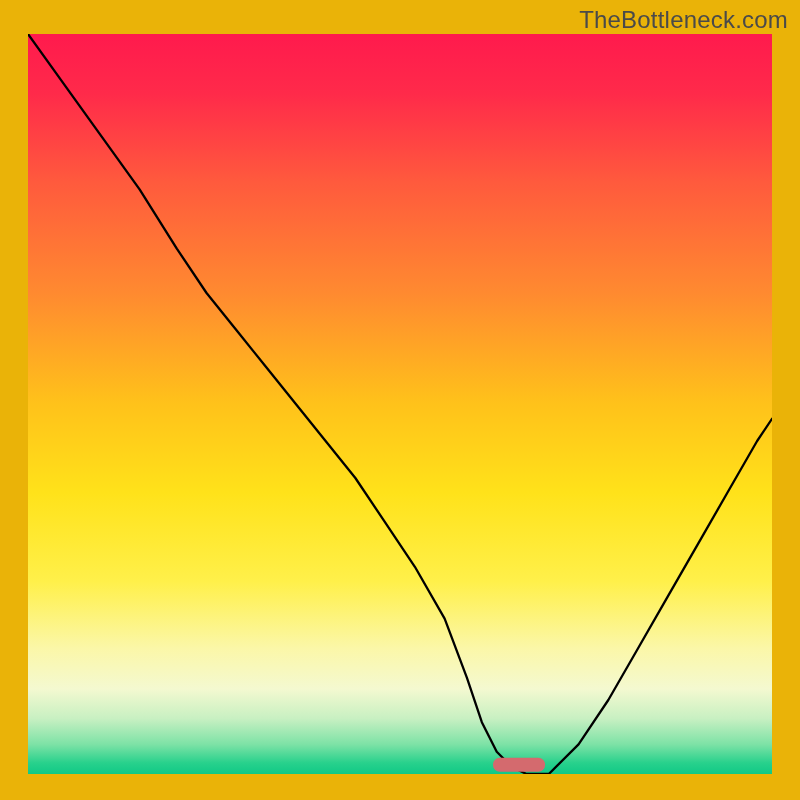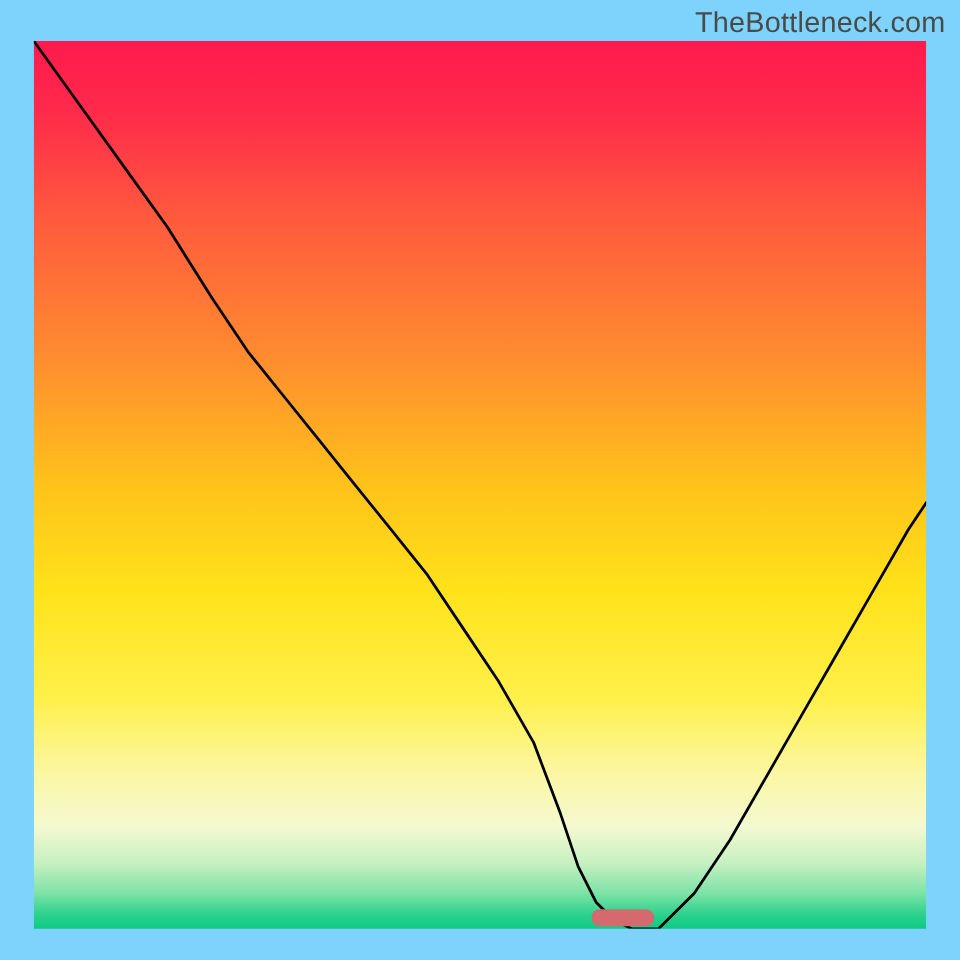--- a/index.html
+++ b/index.html
@@ -8,21 +8,21 @@
     width: 800px;
     height: 800px;
     background: #000;
     overflow: hidden;
     font-family: Arial, Helvetica, sans-serif;
   }
   .frame {
     position: relative;
     width: 800px;
     height: 800px;
-    background: #7dd3fc;
+    background: #eab308;
   }
   .watermark {
     position: absolute;
     top: 6px;
     right: 12px;
     color: #4a4a4a;
     font-size: 24px;
     font-weight: 500;
     letter-spacing: 0.2px;
     user-select: none;

